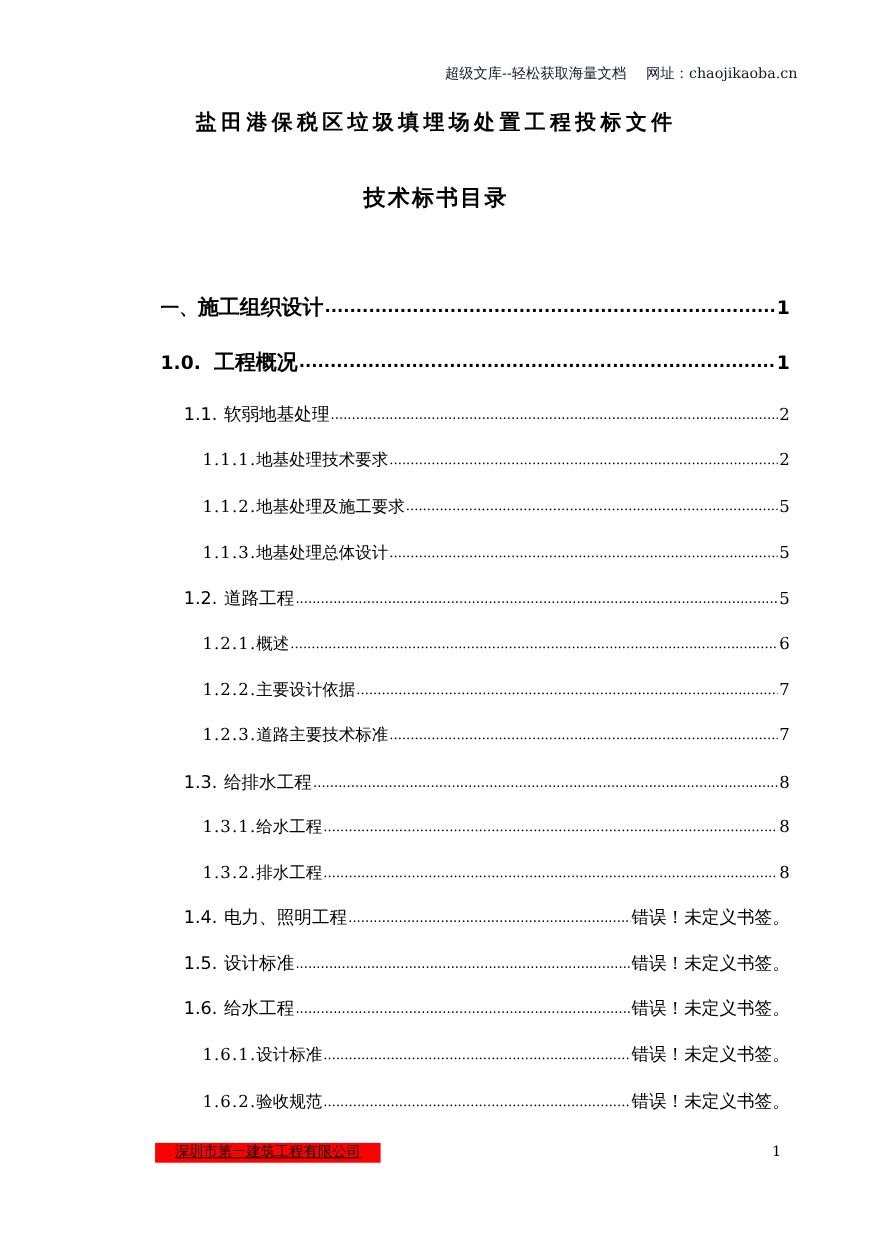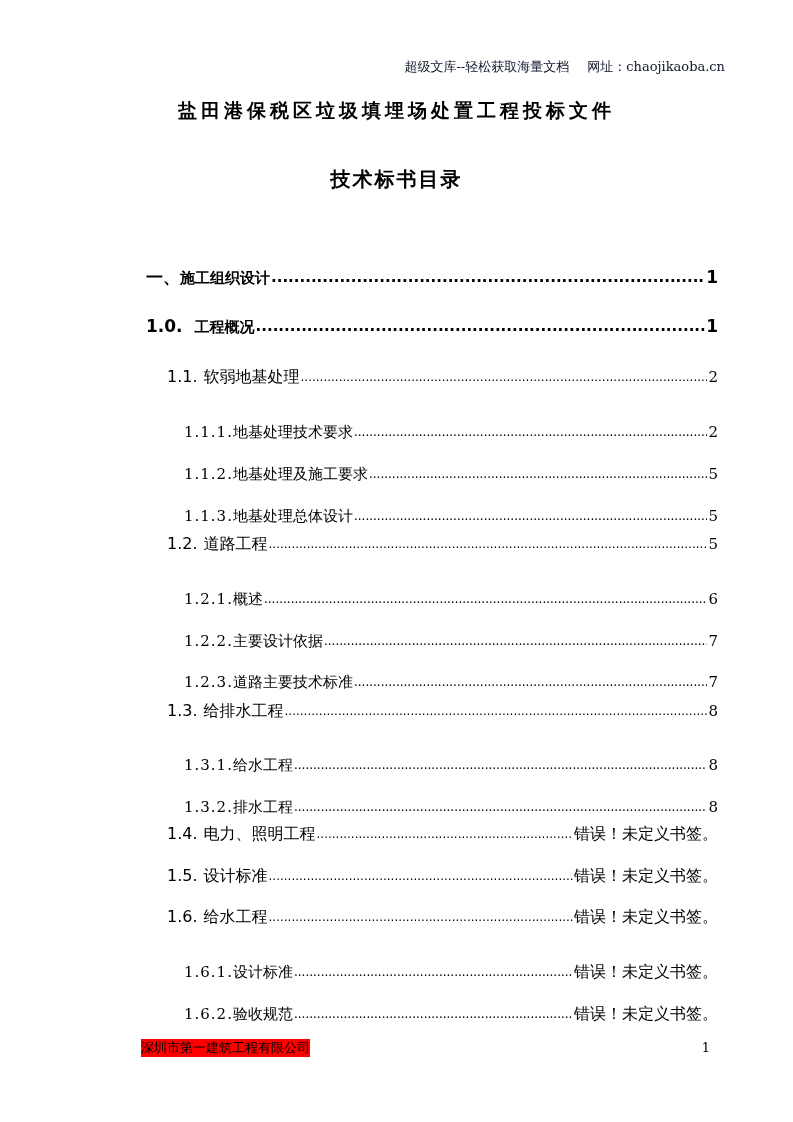--- a/index.html
+++ b/index.html
@@ -73,51 +73,52 @@
       content: "........................................................................................................................................................................................................................";
       letter-spacing: 0px;
     }
     .toc-row .page { flex: 0 0 auto; }
     .lvl0 {
       left: 146px;
       font-size: 17px;
       font-weight: bold;
       font-family: "DejaVu Sans", "Liberation Sans", sans-serif;
     }
-    .lvl0 .label { font-size: 15px; margin-left: 4px; }
+    .lvl0 .label { font-size: 19px; margin-left: 4px; }
     .lvl0 .leader { font-size: 15px; }
     .lvl1 {
       left: 167px;
       font-size: 16px;
       font-family: "DejaVu Sans", "Liberation Sans", sans-serif;
     }
     .lvl1 .label { margin-left: 6px; }
     .lvl1 .leader { font-size: 12px; }
     .lvl1 .page { font-family: "DejaVu Serif", "Liberation Serif", serif; font-size: 15px; }
     .lvl2 {
       left: 184px;
       font-size: 15px;
       font-family: "DejaVu Serif", "Liberation Serif", serif;
     }
-    .lvl2 .num { letter-spacing: 1px; margin-top: 14px; }
+    .lvl2 .num { letter-spacing: 1px; }
     .lvl2 .leader { font-size: 12px; }
     .error .page {
       font-family: "DejaVu Sans", "Liberation Sans", sans-serif;
       font-size: 16px;
     }
     .footer-company {
       position: absolute;
       top: 1039px;
       left: 141px;
       background: #ff0000;
       color: #000;
       font-size: 13px;
-      padding: 1px 0;
+      padding: 1px 18px;
       font-family: "DejaVu Serif", "Liberation Serif", serif;
       line-height: 16px;
+      text-decoration: underline;
     }
     .footer-page {
       position: absolute;
       top: 1040px;
       right: 83px;
       font-size: 13px;
       font-family: "DejaVu Serif", "Liberation Serif", serif;
     }
   </style>
 </head>

